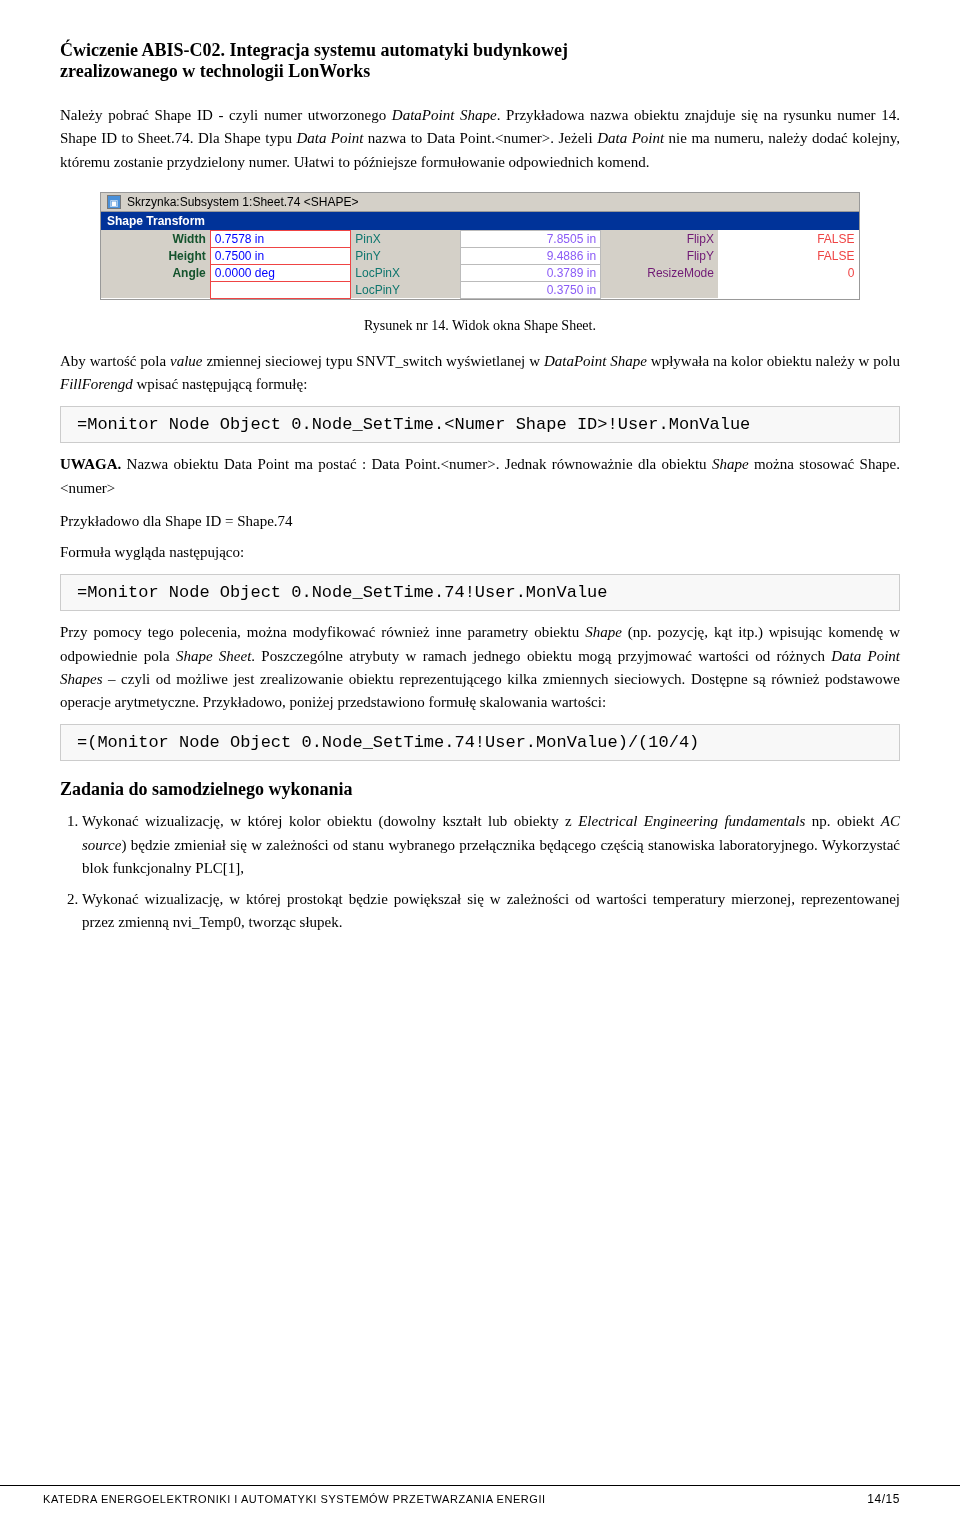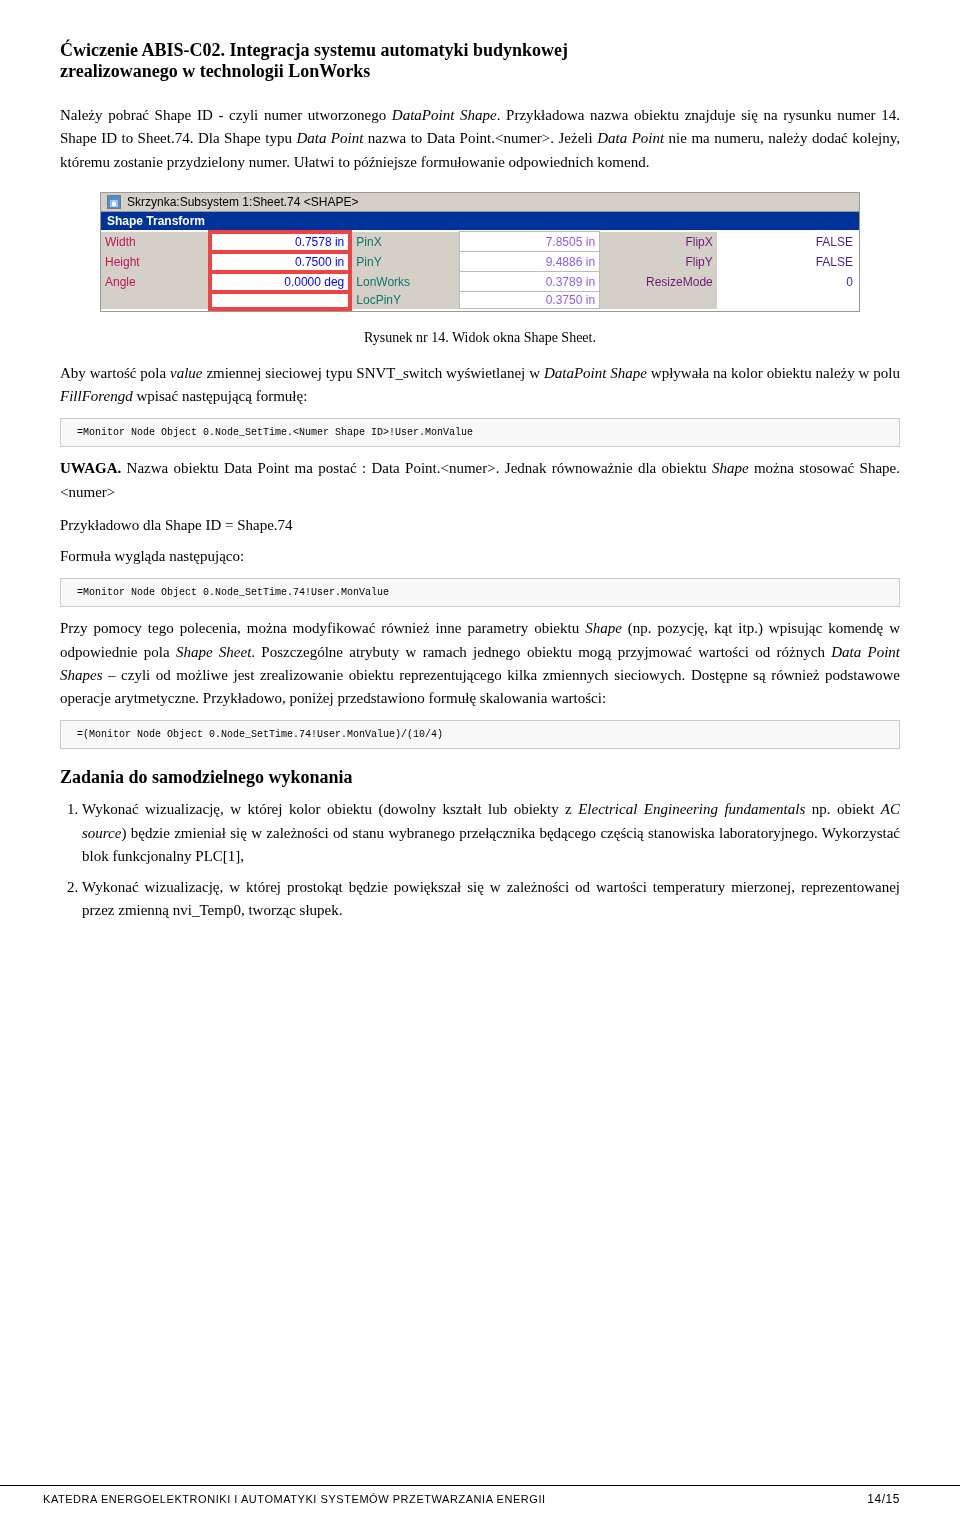--- a/index.html
+++ b/index.html
@@ -80,31 +80,30 @@
       width: 100%;
       border-collapse: collapse;
     }
     .shape-sheet-table td {
       padding: 1px 4px;
       font-size: 12px;
       white-space: nowrap;
     }
     .ss-label {
       background: #d4d0c8;
-      color: #be185d;
+      color: #14532d;
       width: 70px;
-      text-align: left;
-      font-weight: normal;
+      text-align: right;
+      font-weight: bold;
     }
     .ss-value {
       background: #fff;
       color: #000;
       width: 90px;
-      text-align: right;
-      border: 4px solid #ef4444;
+      border: 1px solid #ef4444;
       color: blue;
     }
     .ss-label2 {
       background: #d4d0c8;
       color: #0f766e;
       width: 70px;
       text-align: left;
       padding-left: 10px;
     }
     .ss-value2 {
@@ -115,35 +114,35 @@
       border: 1px solid #bbb;
     }
     .ss-label3 {
       background: #d4d0c8;
       color: #701a75;
       width: 70px;
       text-align: right;
     }
     .ss-value3 {
       background: #fff;
-      color: #4c1d95;
+      color: #ef4444;
       width: 90px;
       text-align: right;
     }
     .figure-caption {
       text-align: center;
       font-size: 14px;
       margin: 8px 0 16px 0;
     }
     .code-box-wide {
       border: 1px solid #ccc;
       background: #f8f8f8;
       padding: 8px 16px;
       font-family: 'Courier New', monospace;
-      font-size: 10px;
+      font-size: 17px;
       margin: 10px 0 10px 0;
     }
     .section-bold {
       font-size: 18px;
       font-weight: bold;
       margin: 18px 0 10px 0;
     }
     ol {
       padding-left: 22px;
     }
@@ -213,21 +212,21 @@
           <td class="ss-label">Height</td>
           <td class="ss-value">0.7500 in</td>
           <td class="ss-label2">PinY</td>
           <td class="ss-value2">9.4886 in</td>
           <td class="ss-label3">FlipY</td>
           <td class="ss-value3">FALSE</td>
         </tr>
         <tr style="background:#d4d0c8;">
           <td class="ss-label">Angle</td>
           <td class="ss-value">0.0000 deg</td>
-          <td class="ss-label2">LonWorks</td>
+          <td class="ss-label2">LocPinX</td>
           <td class="ss-value2">0.3789 in</td>
           <td class="ss-label3">ResizeMode</td>
           <td class="ss-value3">0</td>
         </tr>
         <tr style="background:#d4d0c8;">
           <td class="ss-label"></td>
           <td class="ss-value"></td>
           <td class="ss-label2">LocPinY</td>
           <td class="ss-value2">0.3750 in</td>
           <td class="ss-label3"></td>

